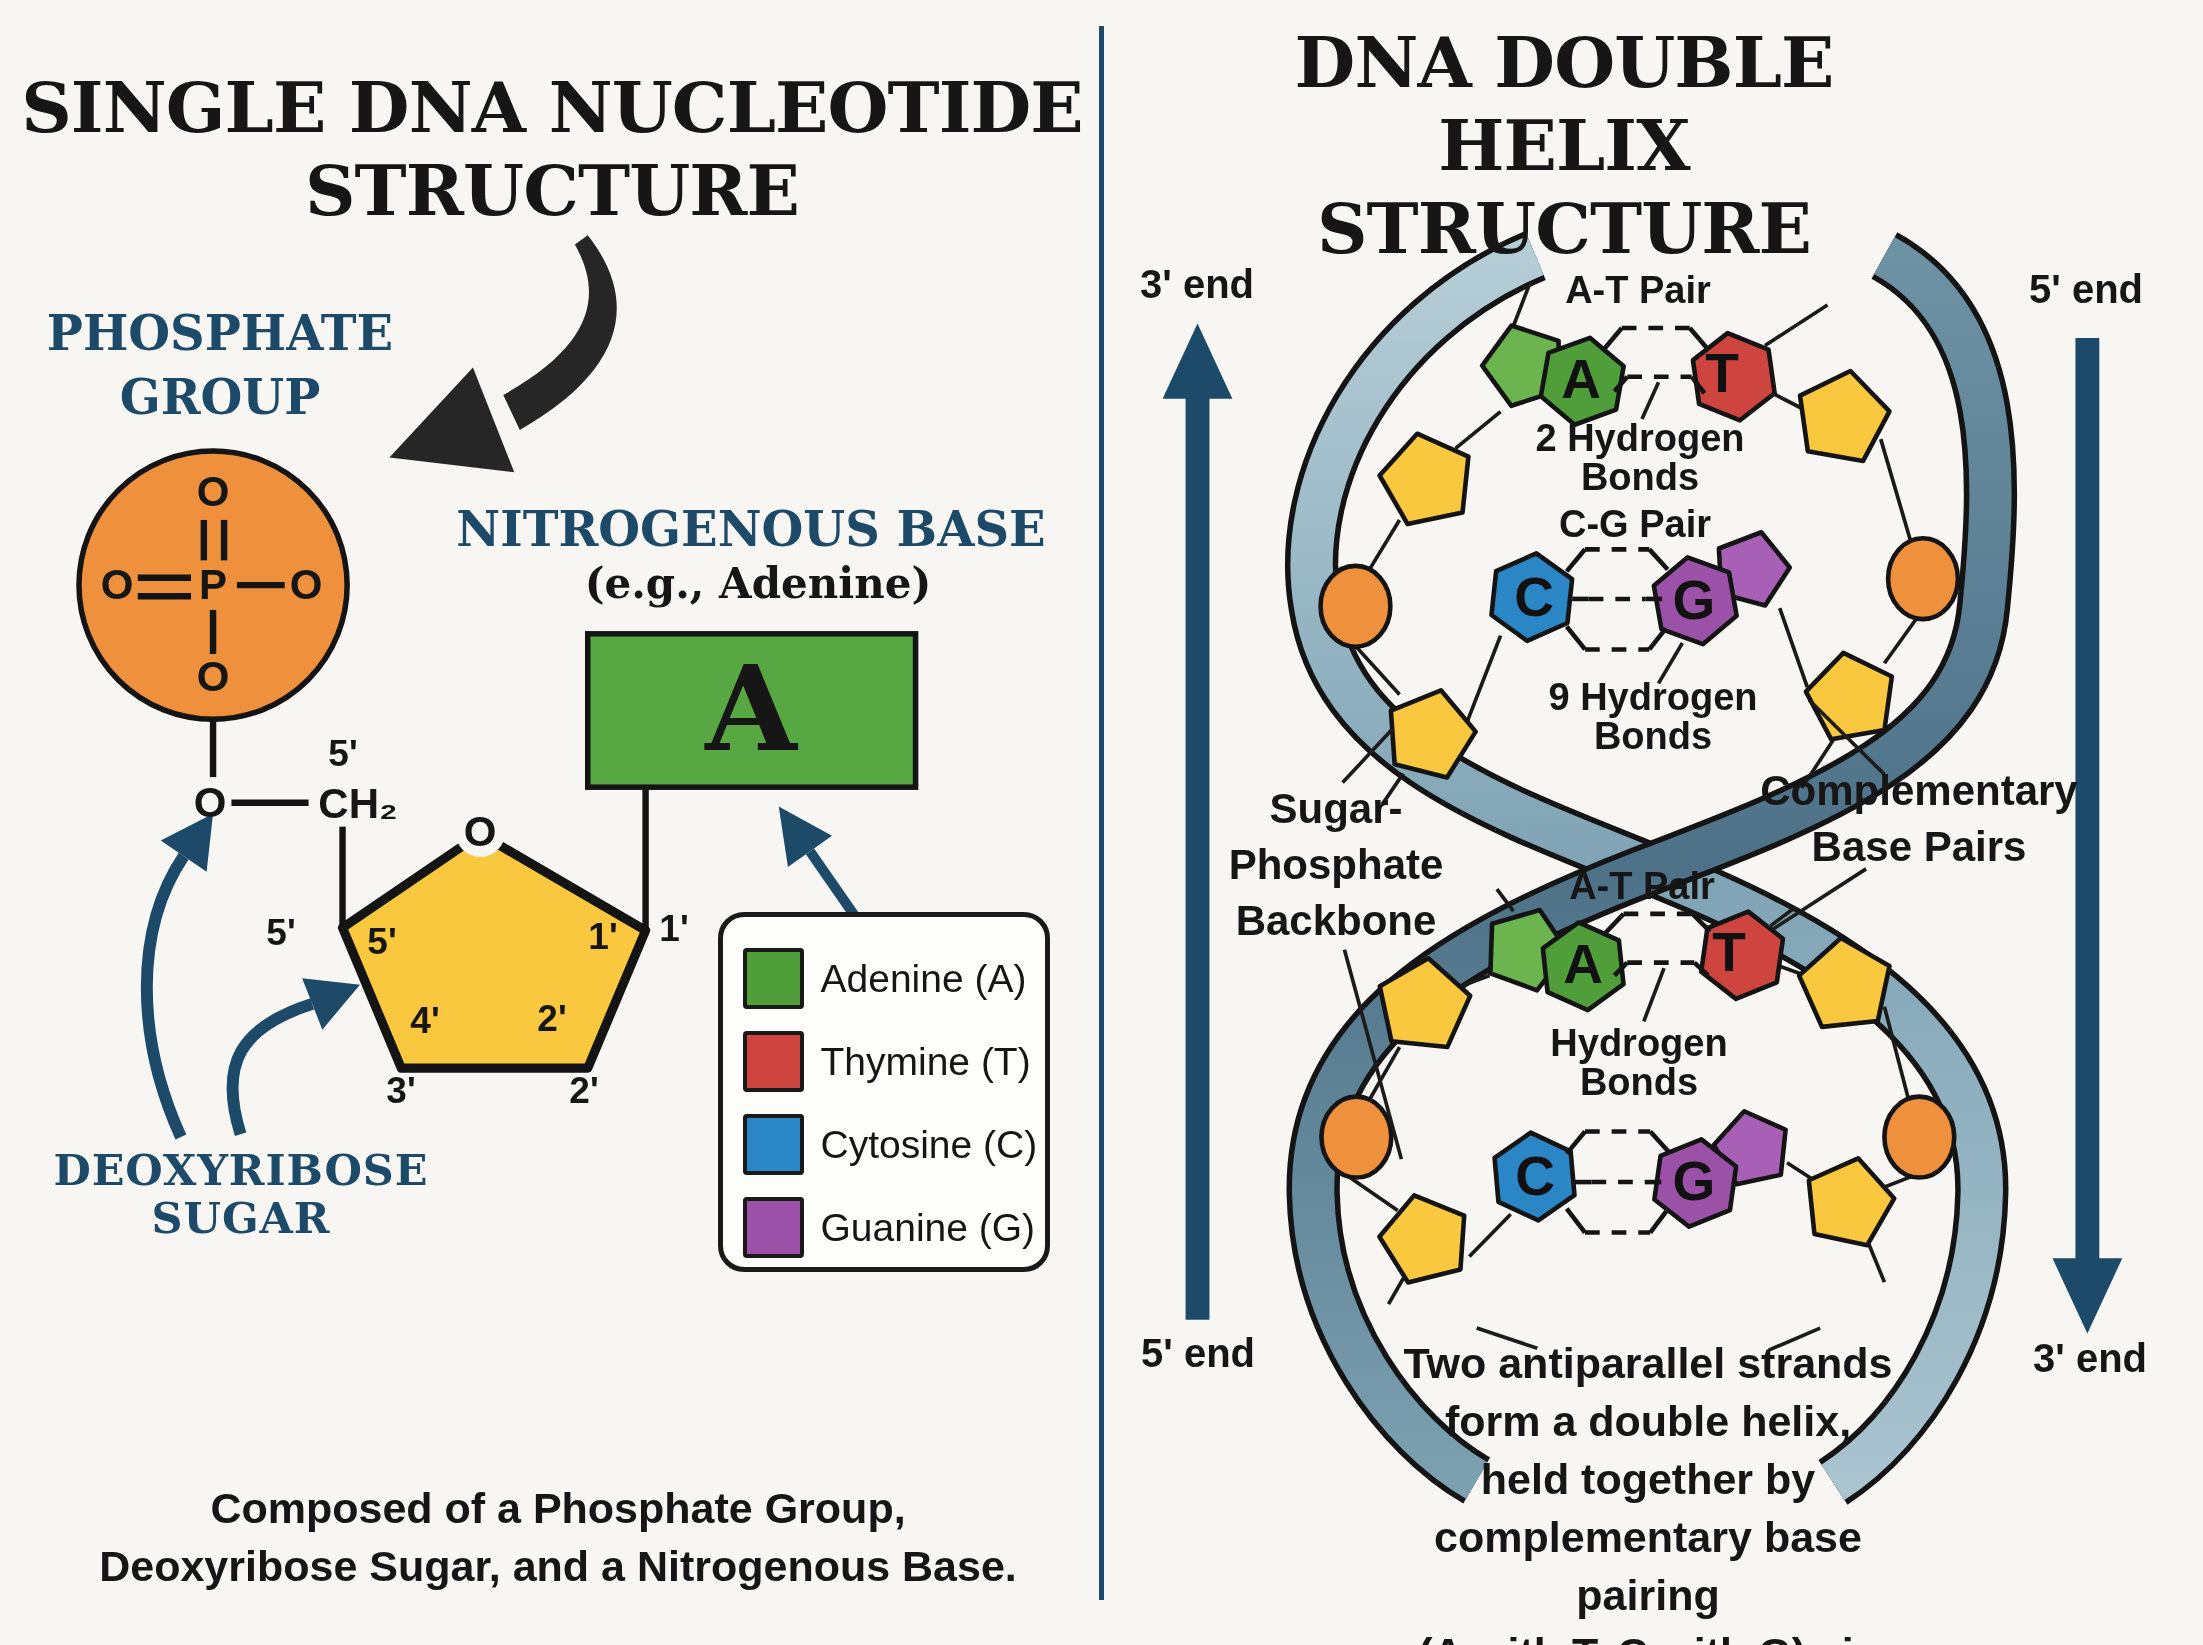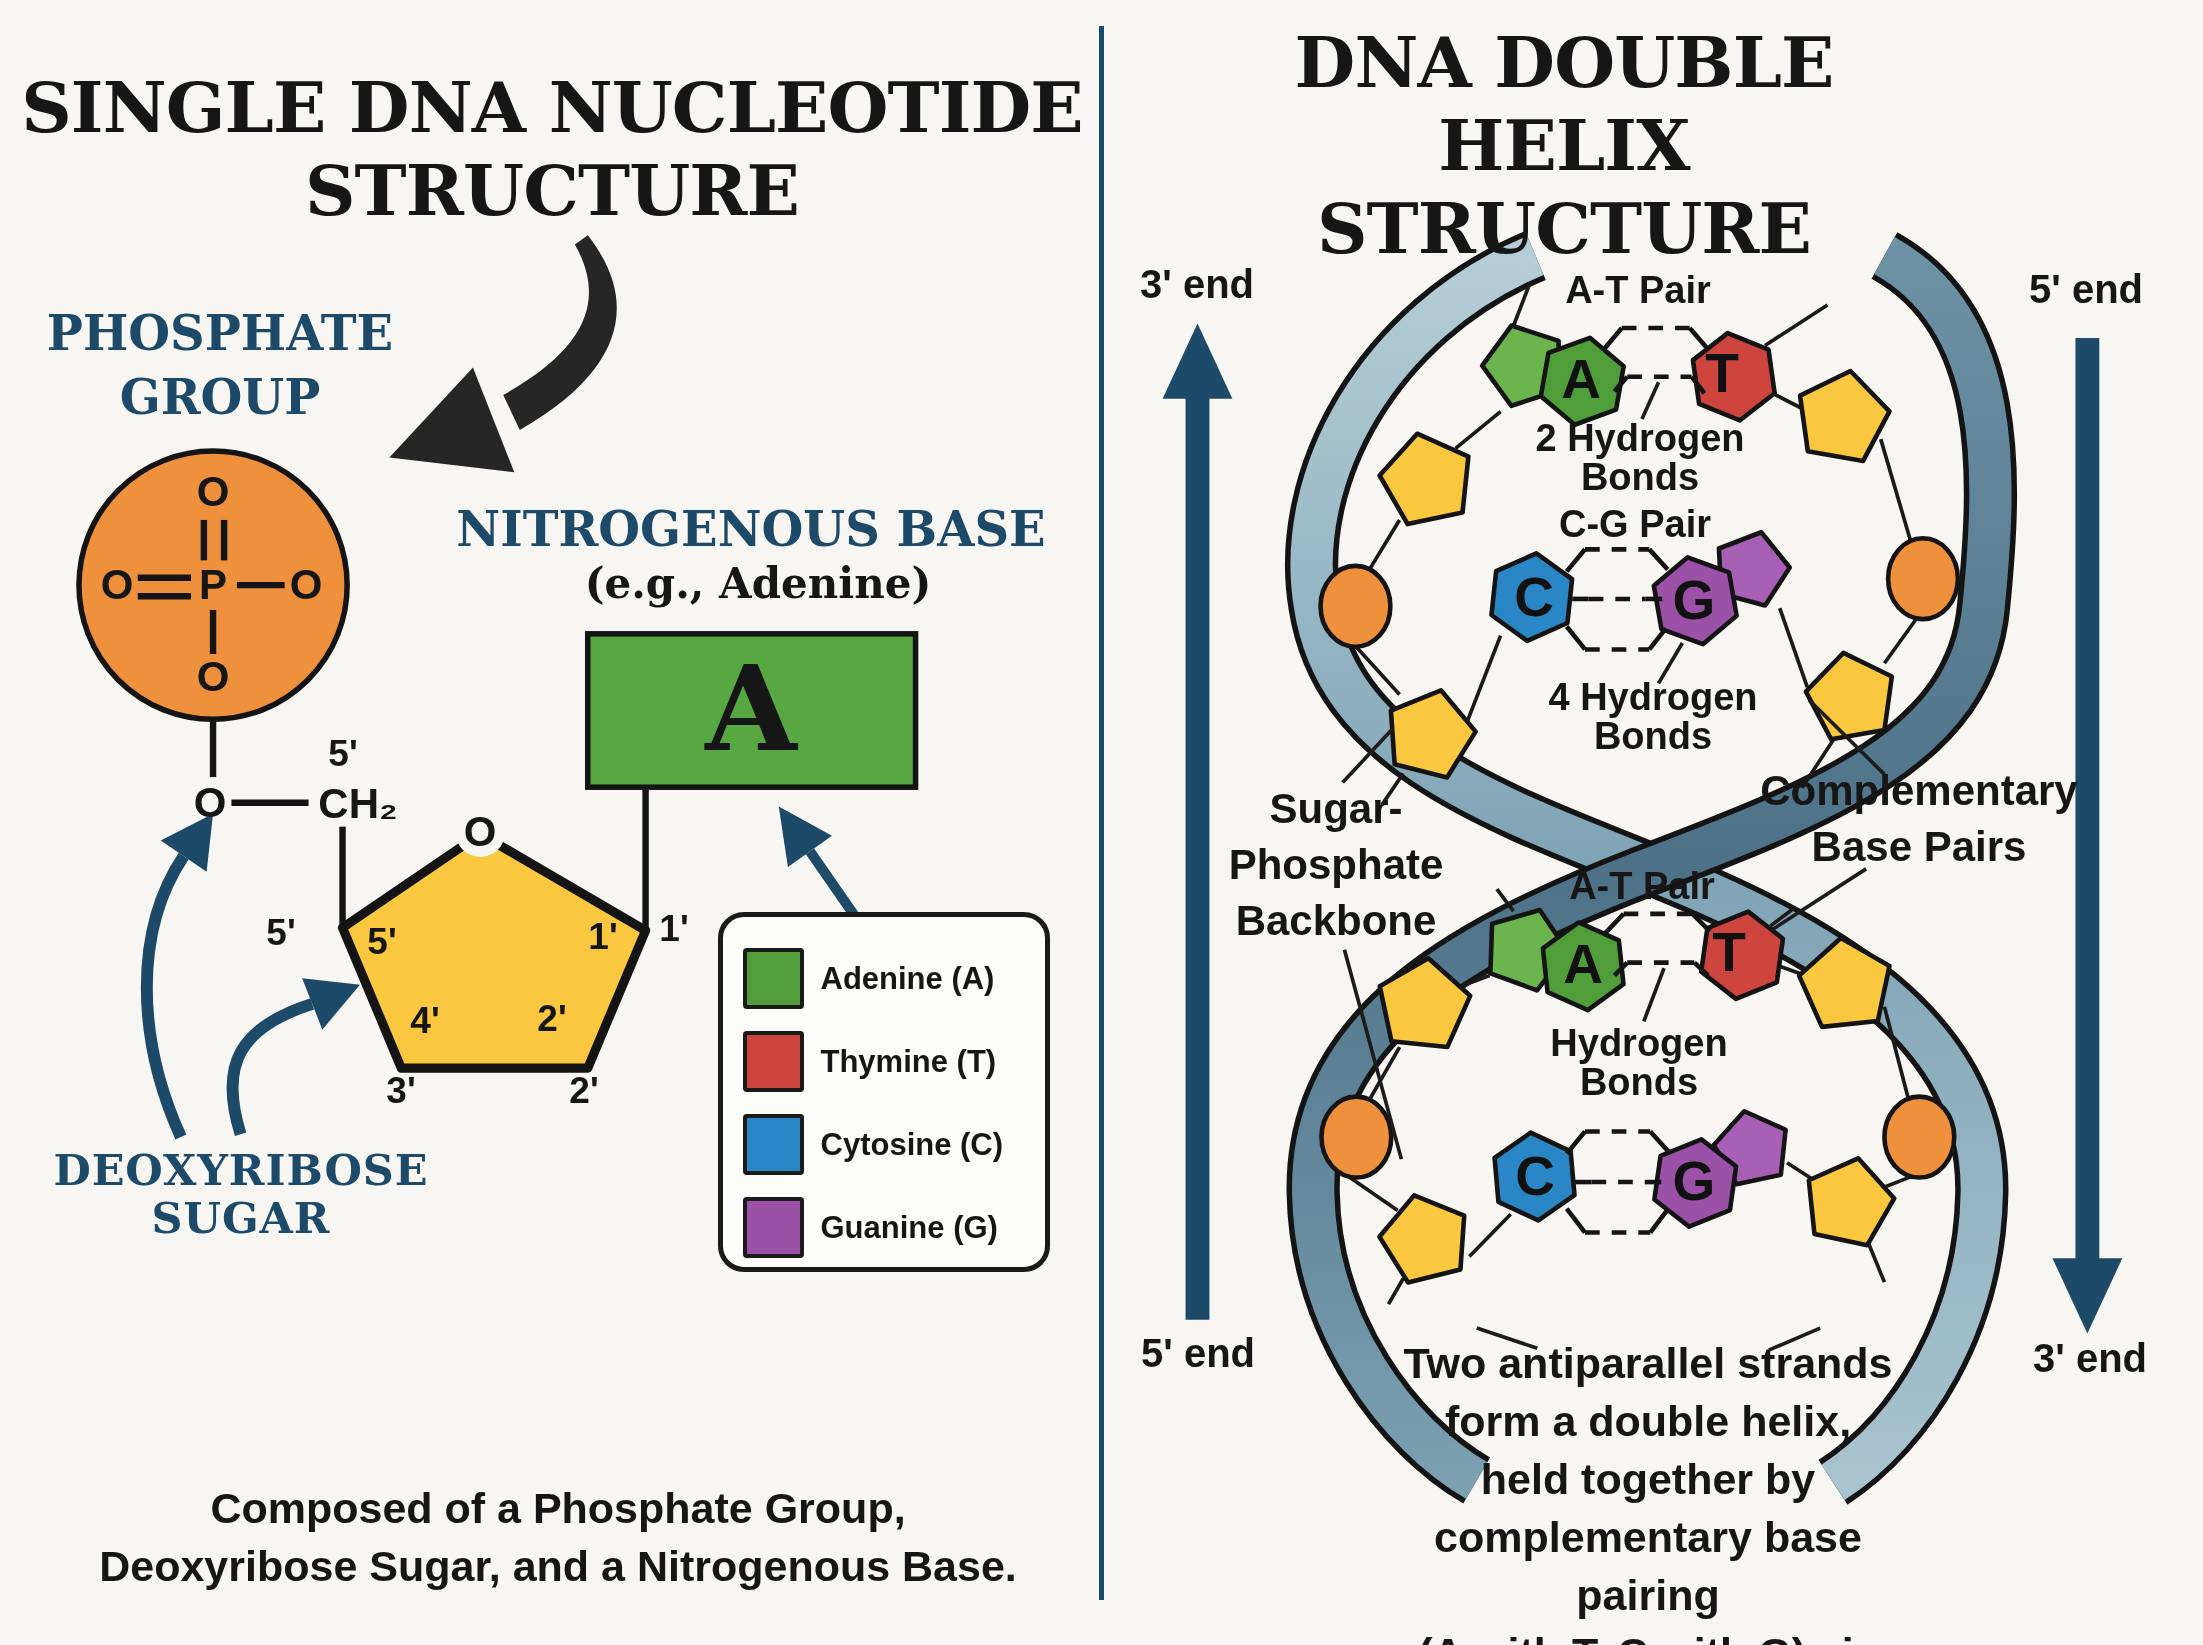--- a/index.html
+++ b/index.html
@@ -20,21 +20,21 @@
   .caption{font-size:43px;line-height:58px;}
   .endlab{font-size:40px;}
   .hlab{font-size:38px;line-height:39px;}
   .blab{font-size:42px;line-height:56px;}
   .alab{font-size:44px;line-height:47px;}
   .baseletter{font-size:55px;font-weight:bold;color:#111;}
   .legend{position:absolute;left:718px;top:912px;width:332px;height:360px;border:5.5px solid #1a1a1a;
           border-radius:26px;background:#fdfdfa;padding:20px 0 0 20px;box-sizing:border-box;}
   .lrow{display:flex;align-items:center;height:83px;}
   .sw{width:53px;height:53px;border:4.6px solid #1a1a1a;border-radius:3.7px;flex:0 0 auto;}
-  .lt{font-size:31px;font-weight:bold;color:#161616;margin-left:16.5px;}
+  .lt{font-size:39px;font-weight:normal;color:#161616;margin-left:16.5px;}
   .divider{position:absolute;left:1099px;top:26px;width:4.6px;height:1574px;background:var(--c-navy,#1d4a68);}
   .dash{stroke:#141414;stroke-width:5;stroke-dasharray:16 13;fill:none;}
   .solidbond{stroke:#141414;stroke-width:5;fill:none;}
   .chain{stroke:#1a1a1a;stroke-width:4;fill:none;}
   .pointer{stroke:#1c1c1c;stroke-width:4;fill:none;}
 </style>
 </head>
 <body>
 
 <div class="canvas">
@@ -273,21 +273,21 @@
 STRUCTURE</div>
   <div class="t endlab" style="left:1197px;top:285px;">3' end</div>
   <div class="t endlab" style="left:2086px;top:290px;">5' end</div>
   <div class="t endlab" style="left:1198px;top:1354px;">5' end</div>
   <div class="t endlab" style="left:2090px;top:1359px;">3' end</div>
 
   <div class="t hlab" style="left:1638px;top:290px;">A-T Pair</div>
   <div class="t hlab" style="left:1640px;top:458px;">2 Hydrogen
 Bonds</div>
   <div class="t hlab" style="left:1635px;top:524px;">C-G Pair</div>
-  <div class="t hlab" style="left:1653px;top:717px;">4 Hydrogen
+  <div class="t hlab" style="left:1653px;top:717px;">9 Hydrogen
 Bonds</div>
   <div class="t blab" style="left:1336px;top:865px;">Sugar-
 Phosphate
 Backbone</div>
   <div class="t blab" style="left:1919px;top:819px;">Complementary
 Base Pairs</div>
   <div class="t hlab" style="left:1642px;top:886px;">A-T Pair</div>
   <div class="t hlab" style="left:1639px;top:1063px;">Hydrogen
 Bonds</div>
   <div class="t caption" style="left:1648px;top:1537px;">Two antiparallel strands form a double helix,

